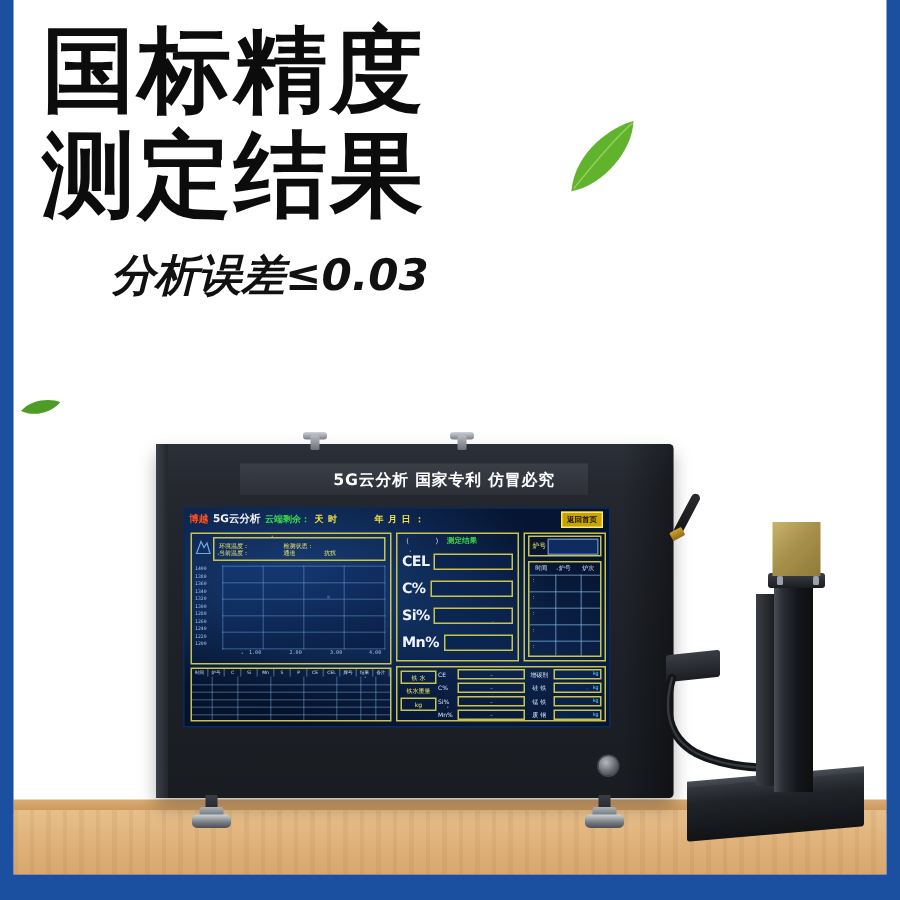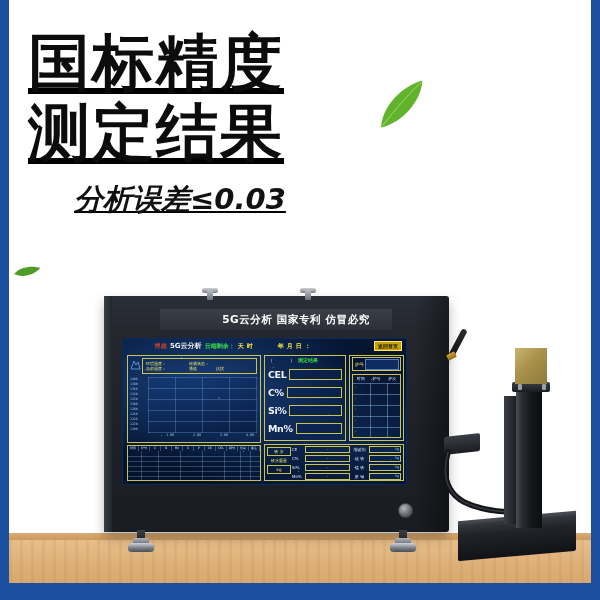--- a/index.html
+++ b/index.html
@@ -11,21 +11,21 @@
     position:relative;
   }
   #stage { position:absolute; inset:0; width:600px; height:600px; overflow:hidden; background:#fff; }
 
   
   .frame-left  { position:absolute; left:0;  top:0; width:9px;  height:600px; background:#1b4fa0; }
   .frame-right { position:absolute; right:0; top:0; width:9px;  height:600px; background:#1b4fa0; }
   .frame-bottom{ position:absolute; left:0;  bottom:0; width:600px; height:17px; background:#1b4fa0; }
 
   
-  .headline { position:absolute; left:28px; top:28px; width:340px;text-decoration:underline; }
+  .headline { position:absolute; left:28px; top:12px; width:340px; }
   .hl-line {
     font-family:"DejaVu Sans","Liberation Sans",sans-serif;
     font-size:62px; line-height:70px; font-weight:700;
     color:#0c0c0c; letter-spacing:2px; white-space:nowrap;
   }
   .hl-sub {
     margin-top:12px; margin-left:46px;
     font-family:"DejaVu Sans","Liberation Sans",sans-serif;
     font-size:29px; font-weight:700; font-style:italic;
     color:#111; letter-spacing:0px; white-space:nowrap;
@@ -106,21 +106,21 @@
     border:1px solid #0a2a5c;
     overflow:hidden;
   }
   .stars { position:absolute; inset:0; }
   .star { position:absolute; background:#cfe4ff; border-radius:50%; opacity:.55; }
 
   .scr-topbar {
     position:absolute; left:0; top:0; width:100%; height:14px;
     display:flex; align-items:center; padding:0 3px; gap:3px;
   }
-  .t-brand { color:#ff4d1f; font-size:6.5px; font-weight:400; font-family:"DejaVu Sans",sans-serif;margin-left:28px; }
+  .t-brand { color:#ff4d1f; font-size:6.5px; font-weight:700; font-family:"DejaVu Sans",sans-serif; }
   .t-title { color:#f2f2f2; font-size:7px; font-weight:700; font-family:"DejaVu Sans",sans-serif; }
   .t-green { color:#37d84a; font-size:6px; font-weight:700; font-family:"DejaVu Sans",sans-serif; }
   .t-yellow{ color:#f5e13c; font-size:6px; font-weight:700; font-family:"DejaVu Sans",sans-serif; }
   .t-btn {
     position:absolute; right:4px; top:2px; padding:1px 3px;
     background:#c9a400; border:1px solid #ffe76b;
     color:#1a1400; font-size:5px; font-weight:700; font-family:"DejaVu Sans",sans-serif;
   }
 
   .panel { position:absolute; border:1px solid #c9c44e;text-decoration:underline; }

